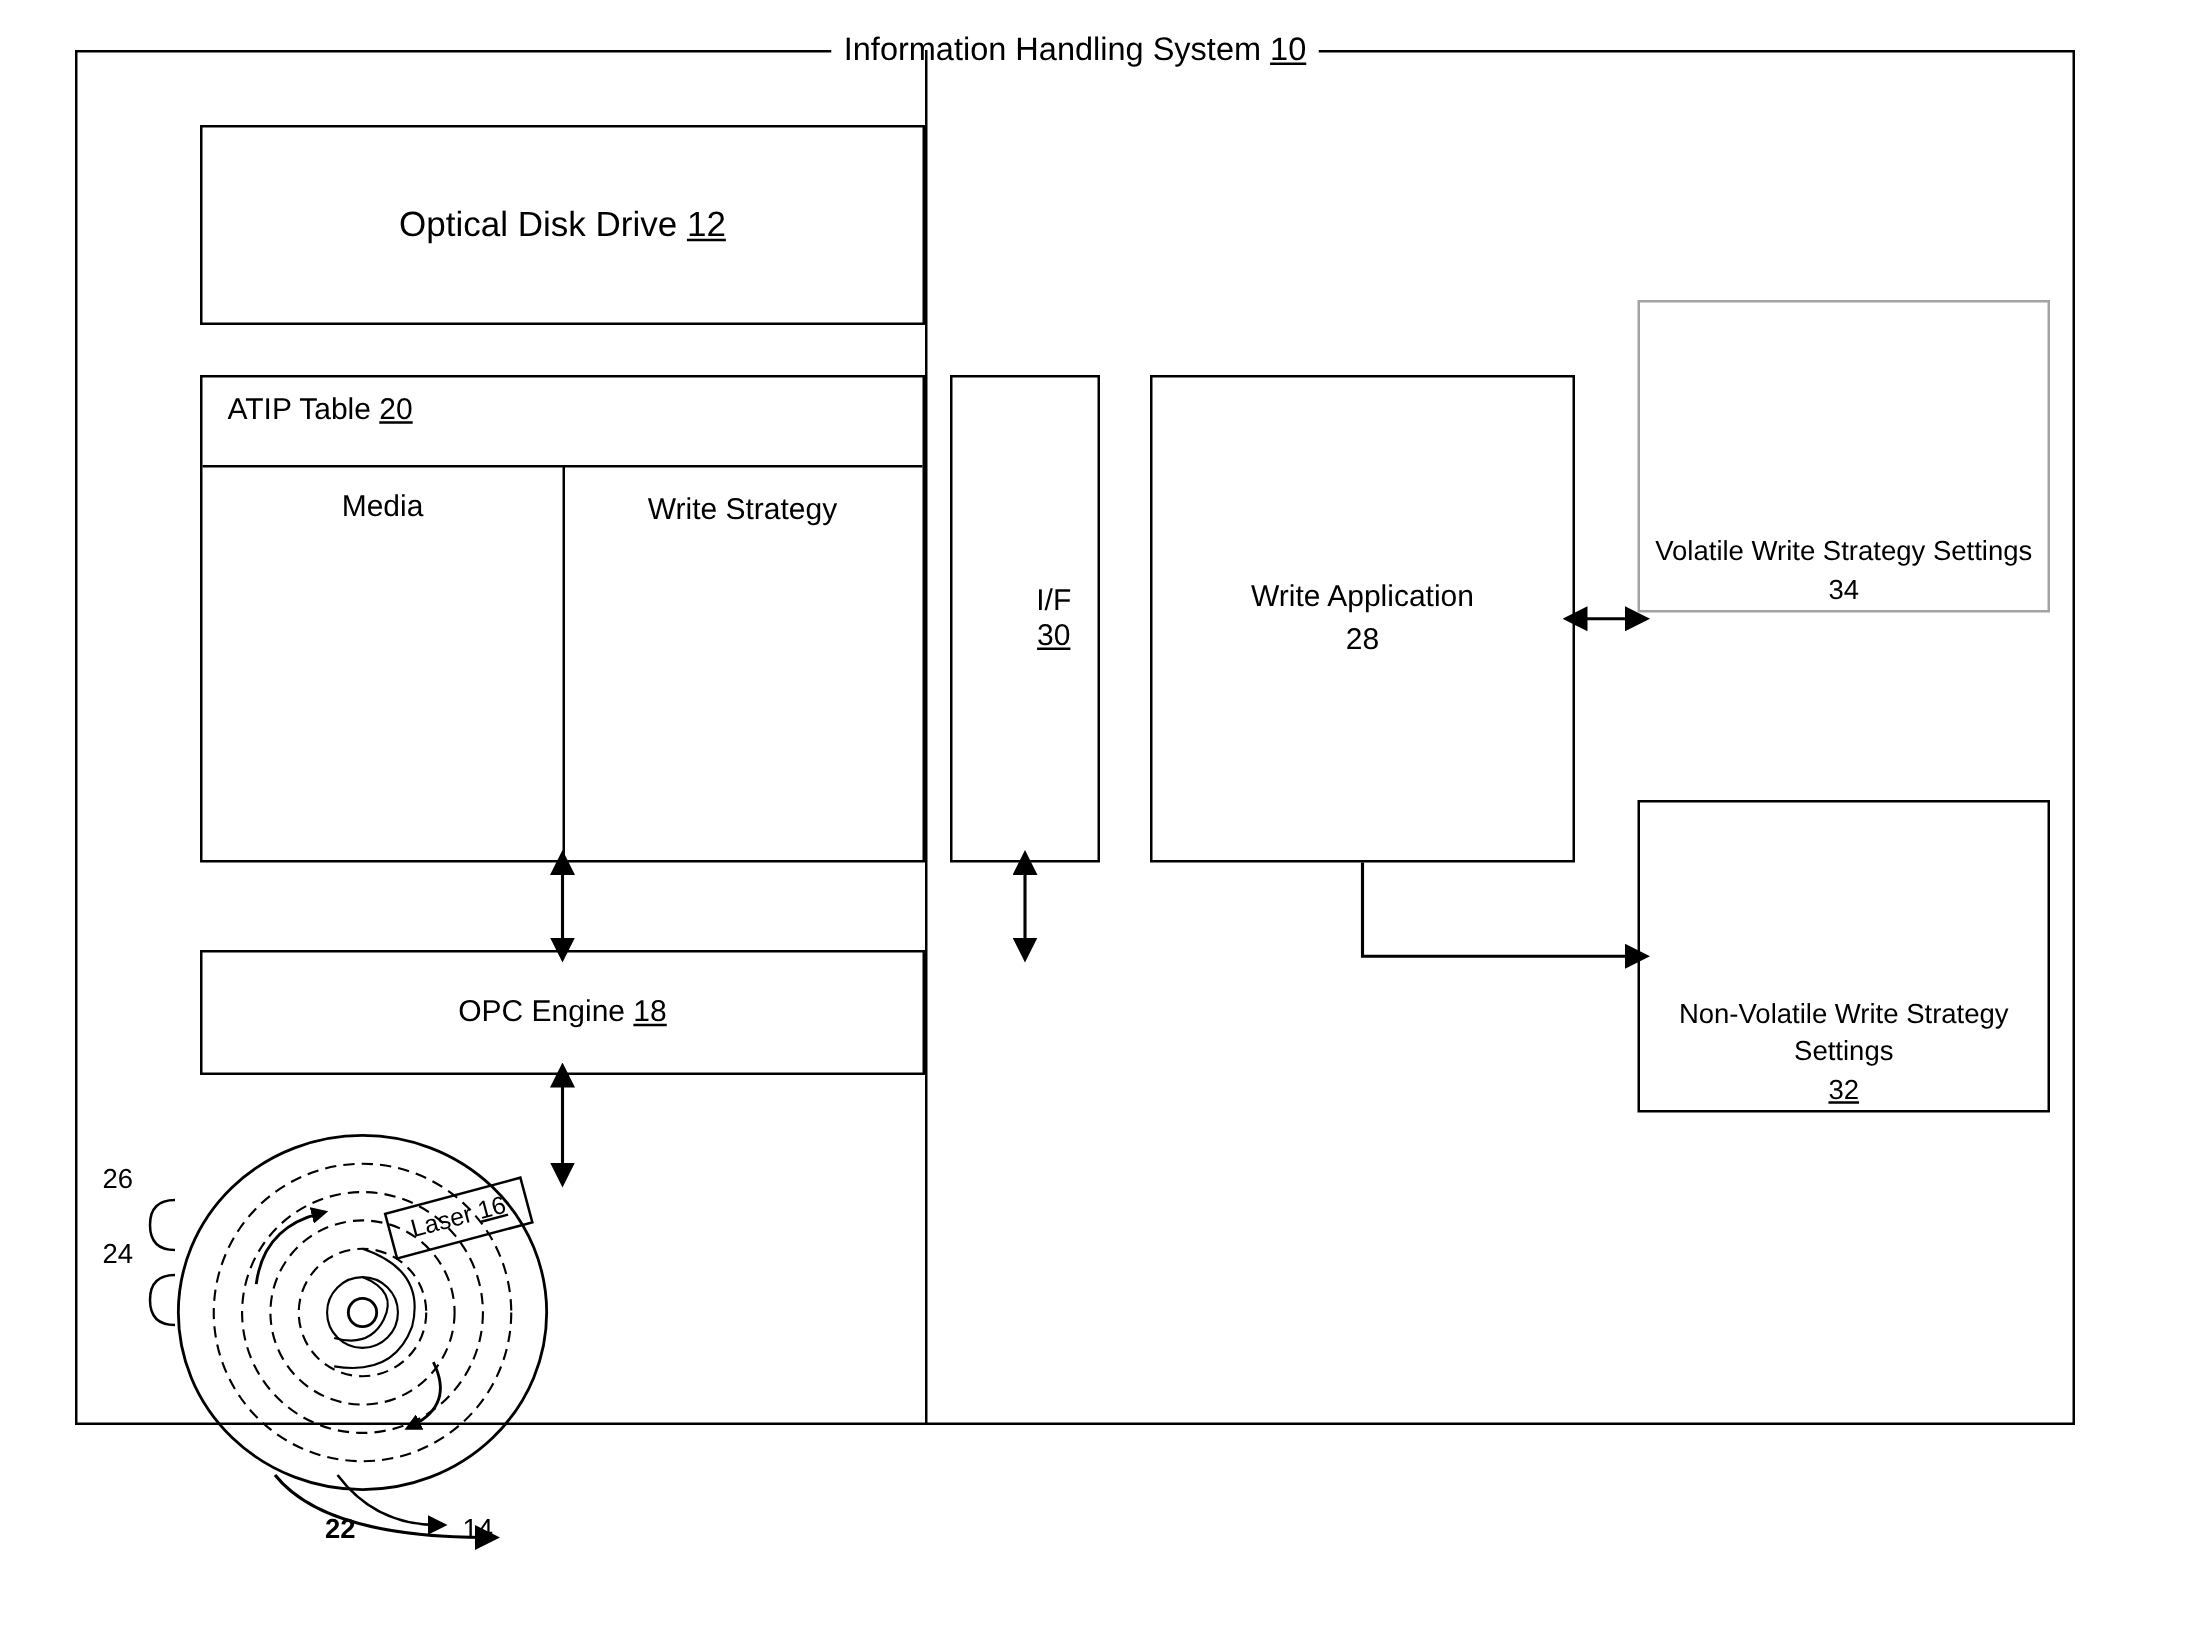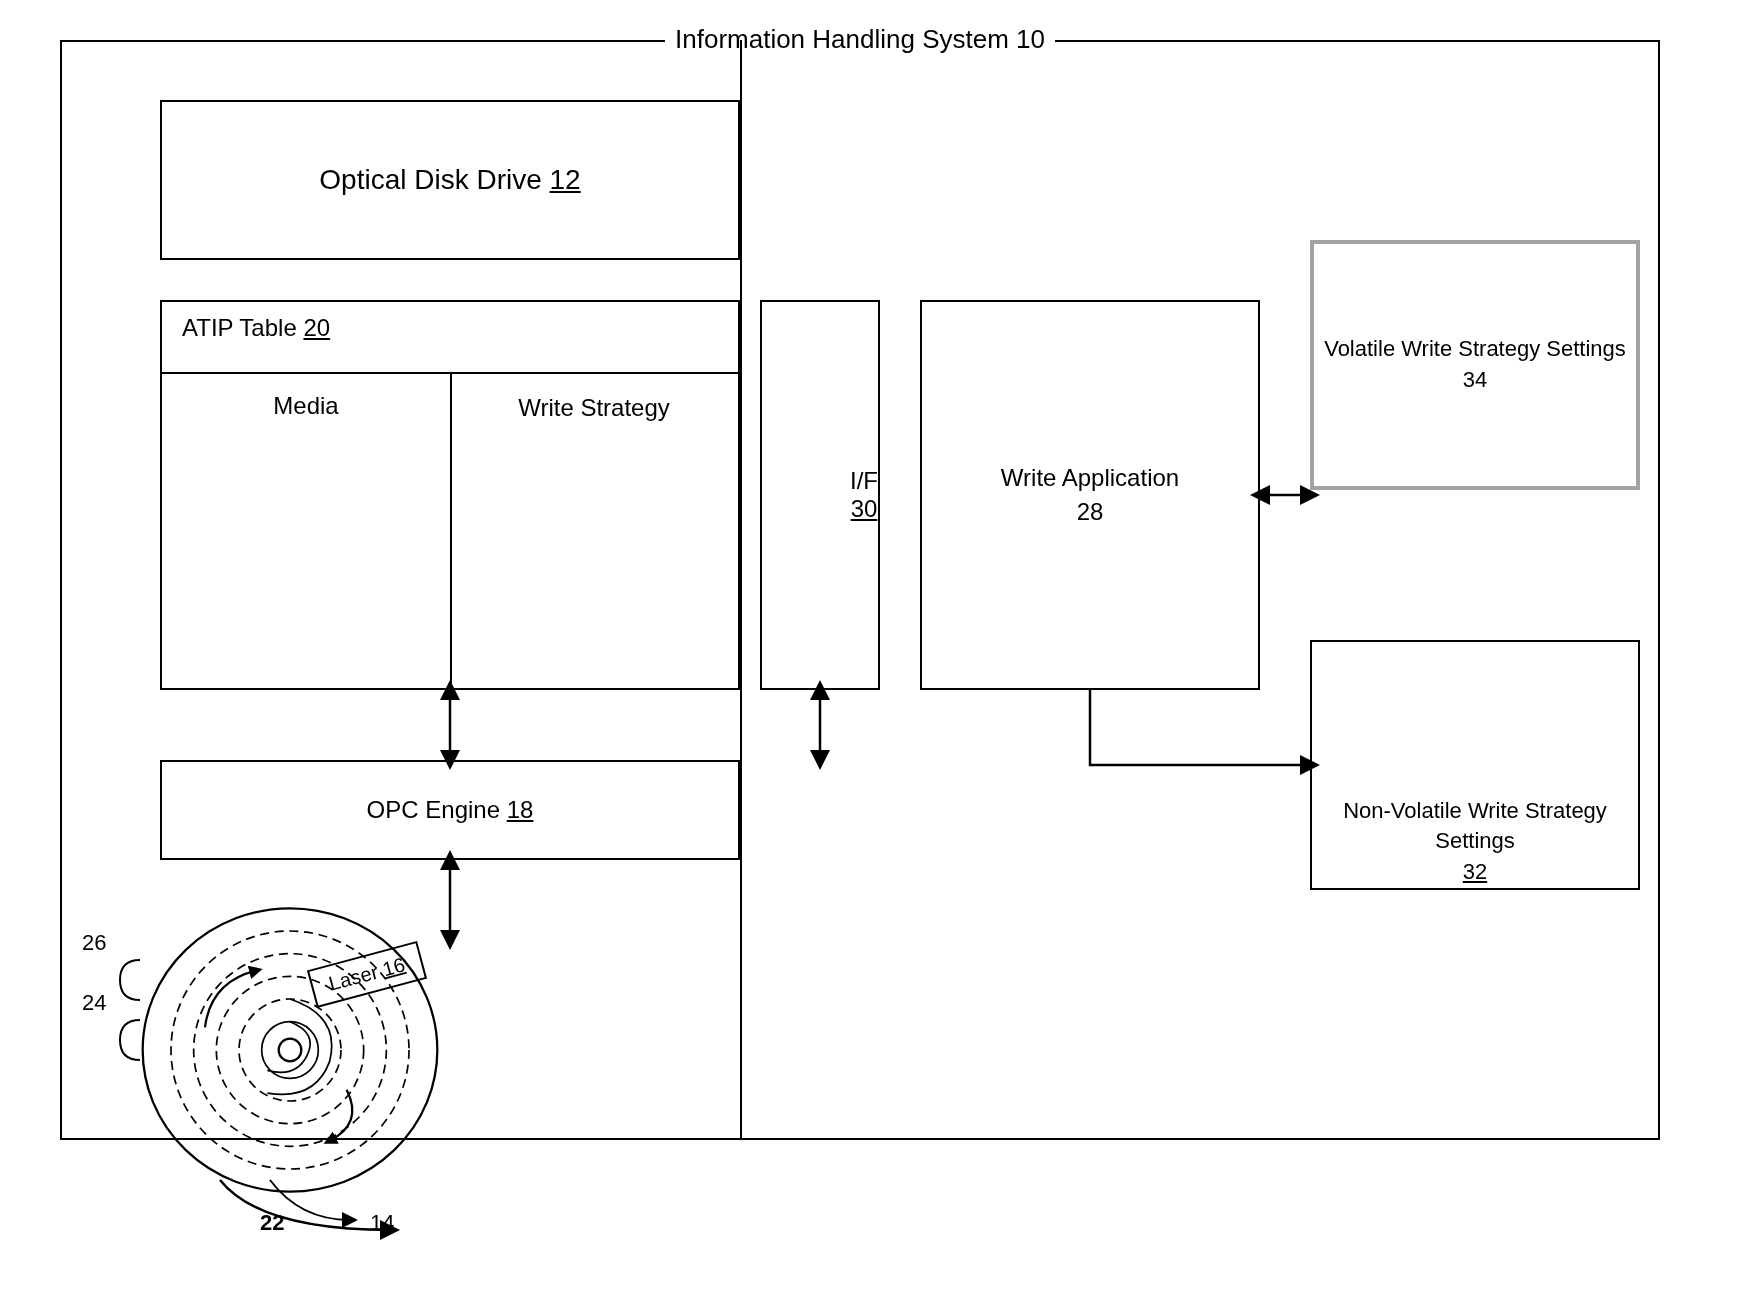--- a/index.html
+++ b/index.html
@@ -31,20 +31,21 @@
       position: absolute;
       top: -18px;
       left: 50%;
       transform: translateX(-50%);
       background: #fff;
       padding: 0 10px;
       font-size: 26px;
       white-space: nowrap;
     }
     .ihs-title .underline {
+      text-decoration: underline;
     }
 
     
     .odd-box {
       position: absolute;
       top: 60px;
       left: 100px;
       width: 580px;
       height: 160px;
       border: 2px solid #000;
@@ -140,21 +141,21 @@
     
     .if-box {
       position: absolute;
       top: 260px;
       left: 700px;
       width: 120px;
       height: 390px;
       border: 2px solid #000;
       display: flex;
       flex-direction: column;
-      align-items: flex-end;
+      align-items: center;
       justify-content: center;
       padding-left: 46px;
     }
     .if-label {
       font-size: 24px;
       text-align: center;
     }
     .if-label .underline { text-decoration: underline; }
 
     
@@ -177,23 +178,23 @@
     }
     .wa-label .underline { }
 
     
     .vwss-box {
       position: absolute;
       top: 200px;
       left: 1250px;
       width: 330px;
       height: 250px;
-      border: 4px solid #a3a3a3;
-      display: flex;
-      align-items: center;
+      border: 2px solid #a3a3a3;
+      display: flex;
+      align-items: flex-end;
       justify-content: center;
     }
     .vwss-label {
       font-size: 22px;
       text-align: center;
       line-height: 1.4;
     }
     .vwss-label .underline { }
 
     

